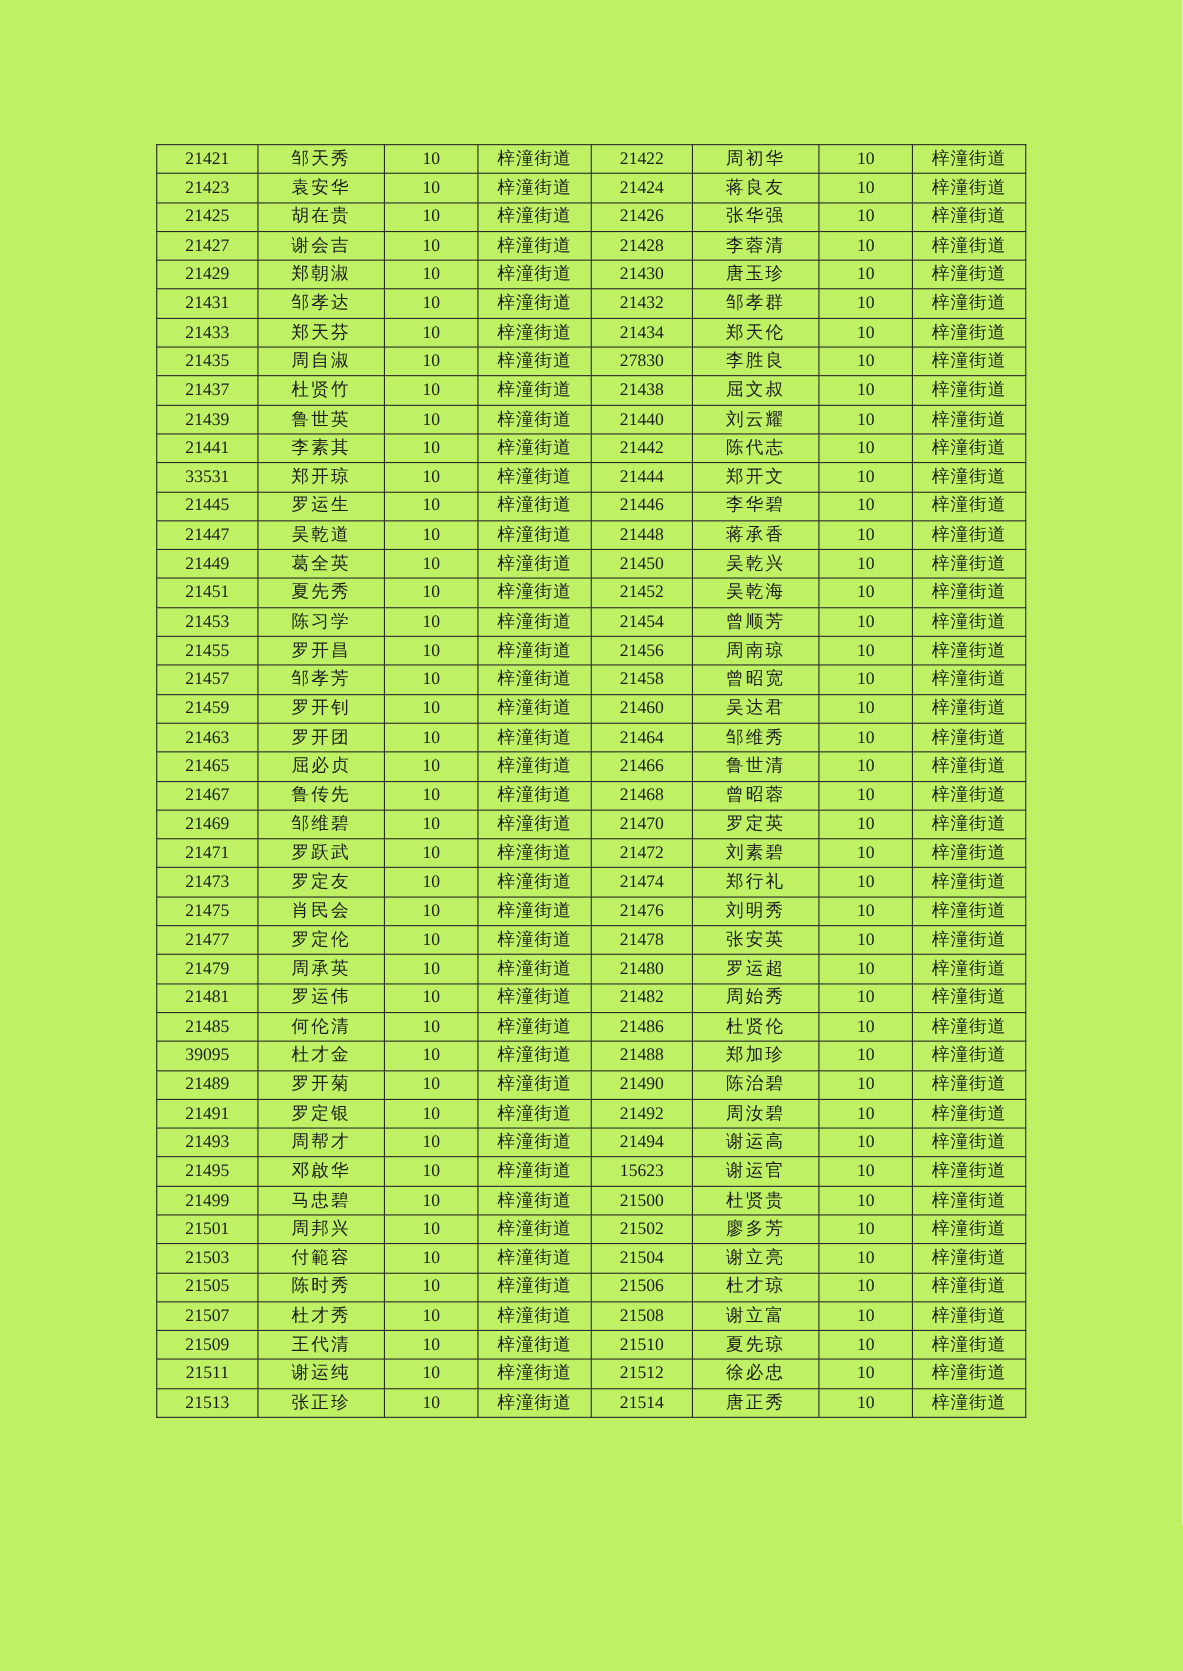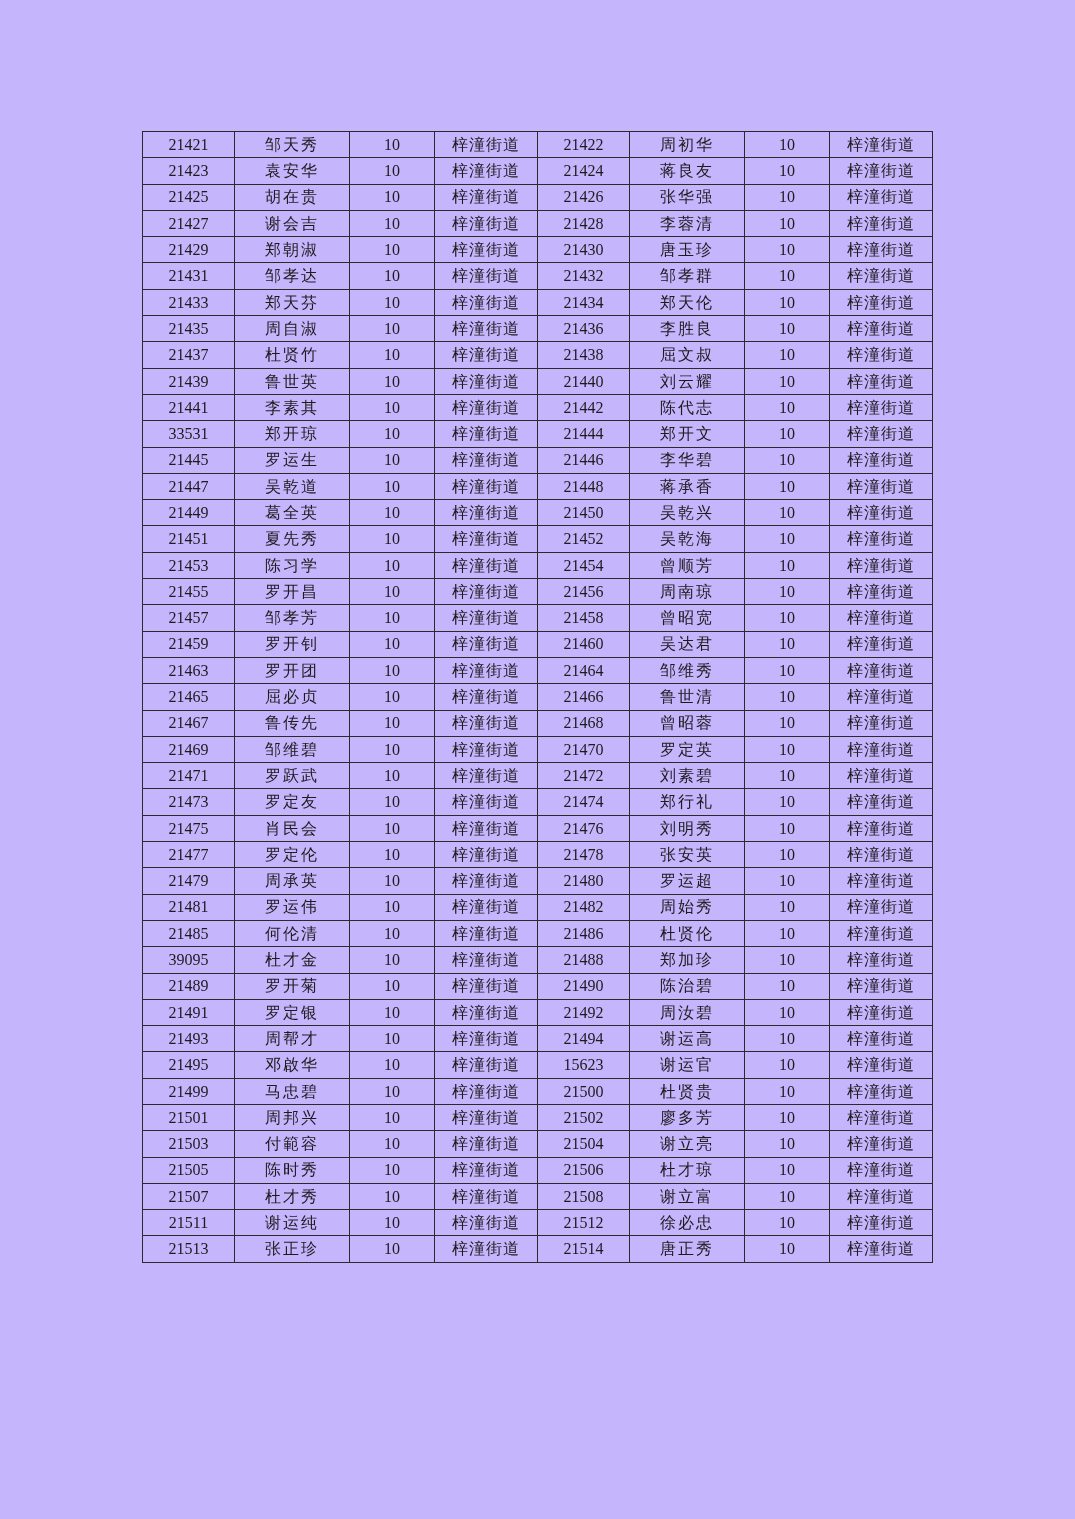--- a/index.html
+++ b/index.html
@@ -6,21 +6,21 @@
     margin: 0;
     padding: 0;
     background: #ffffff;
     font-family: "Liberation Serif", "DejaVu Serif", serif;
     color: #1c1c1c;
   }
   .page {
     width: 1075px;
     height: 1519px;
     margin: 0 auto;
-    background: #c4b5fd;
+    background: #bef264;
     box-sizing: border-box;
     padding-top: 131px;
     position: relative;
   }
   table.roster {
     border-collapse: collapse;
     margin: 0 auto;
     table-layout: fixed;
     width: 790px;
   }
@@ -128,21 +128,21 @@
           <td class="c-id">21434</td>
           <td class="c-name">郑天伦</td>
           <td class="c-amt">10</td>
           <td class="c-area">梓潼街道</td>
         </tr>
         <tr>
           <td class="c-id">21435</td>
           <td class="c-name">周自淑</td>
           <td class="c-amt">10</td>
           <td class="c-area">梓潼街道</td>
-          <td class="c-id">21436</td>
+          <td class="c-id">27830</td>
           <td class="c-name">李胜良</td>
           <td class="c-amt">10</td>
           <td class="c-area">梓潼街道</td>
         </tr>
         <tr>
           <td class="c-id">21437</td>
           <td class="c-name">杜贤竹</td>
           <td class="c-amt">10</td>
           <td class="c-area">梓潼街道</td>
           <td class="c-id">21438</td>
@@ -460,20 +460,30 @@
           <td class="c-amt">10</td>
           <td class="c-area">梓潼街道</td>
         </tr>
         <tr>
           <td class="c-id">21507</td>
           <td class="c-name">杜才秀</td>
           <td class="c-amt">10</td>
           <td class="c-area">梓潼街道</td>
           <td class="c-id">21508</td>
           <td class="c-name">谢立富</td>
+          <td class="c-amt">10</td>
+          <td class="c-area">梓潼街道</td>
+        </tr>
+        <tr>
+          <td class="c-id">21509</td>
+          <td class="c-name">王代清</td>
+          <td class="c-amt">10</td>
+          <td class="c-area">梓潼街道</td>
+          <td class="c-id">21510</td>
+          <td class="c-name">夏先琼</td>
           <td class="c-amt">10</td>
           <td class="c-area">梓潼街道</td>
         </tr>
         <tr>
           <td class="c-id">21511</td>
           <td class="c-name">谢运纯</td>
           <td class="c-amt">10</td>
           <td class="c-area">梓潼街道</td>
           <td class="c-id">21512</td>
           <td class="c-name">徐必忠</td>

